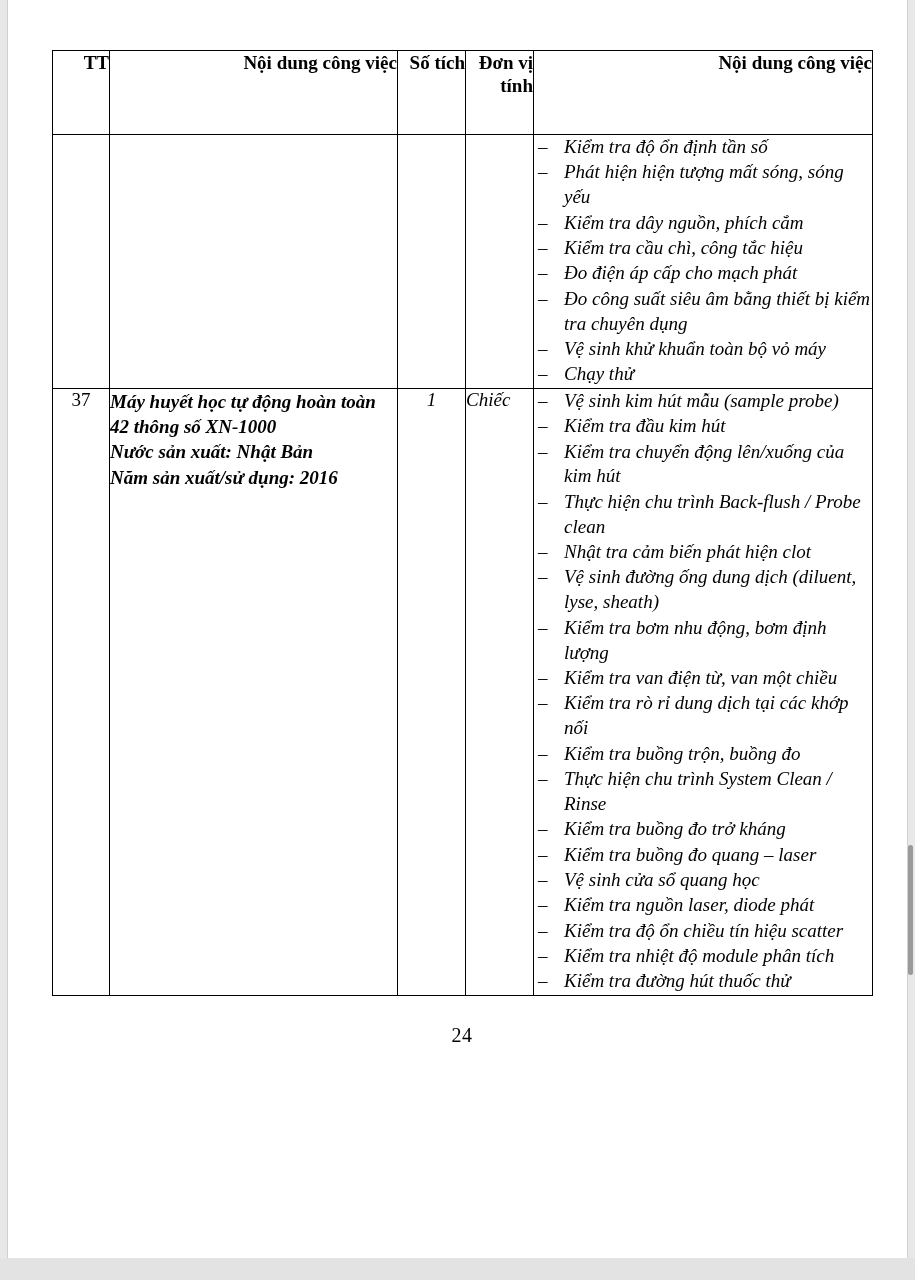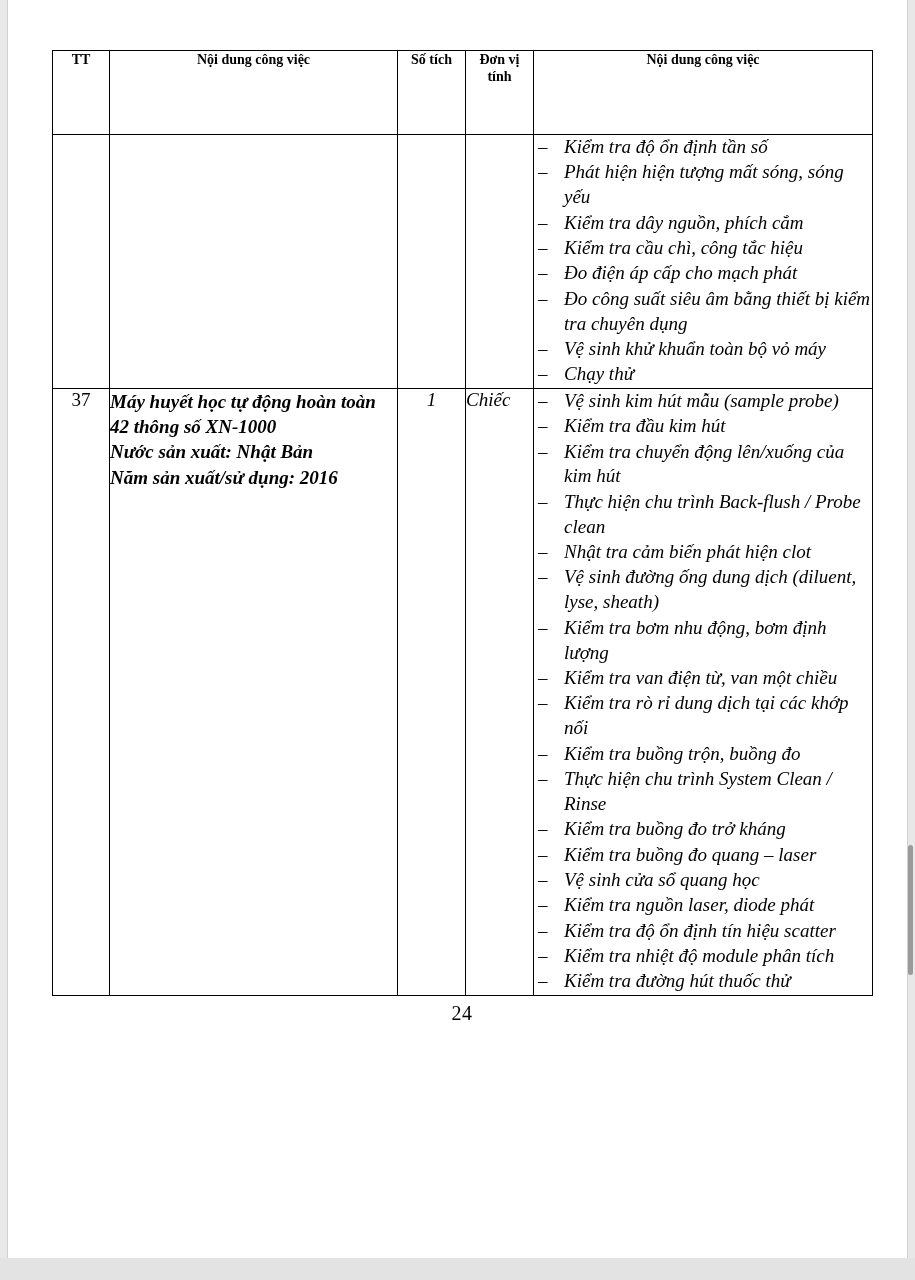--- a/index.html
+++ b/index.html
@@ -39,23 +39,23 @@
     vertical-align: top;
     padding: 0;
   }
   .col-tt { width: 57px; }
   .col-nd { width: 288px; }
   .col-sl { width: 68px; }
   .col-dv { width: 68px; }
   .col-noi { width: 339px; }
 
   thead th {
-    text-align: center;
+    text-align: right;
     font-weight: bold;
-    font-size: 14px;
+    font-size: 19px;
     line-height: 1.22;
     padding: 6px 3px 7px 3px;
     vertical-align: middle;
   }
   .th-tt { vertical-align: middle; }
   .hdr-h { height: 84px; }
   td.c-tt {
     text-align: center;
     vertical-align: middle;
     font-size: 19px;
@@ -101,21 +101,21 @@
   ul.tasks li .dash {
     position: absolute;
     left: 4px;
     top: 0;
     font-style: normal;
   }
   .page-number {
     text-align: center;
     font-size: 20px;
     font-style: normal;
-    margin-top: 6px;
+    margin-top: 28px;
     letter-spacing: 0.5px;
   }
   .scrollbar {
     position: absolute;
     right: 2px;
     top: 845px;
     width: 5px;
     height: 130px;
     background: #9a9a9a;
     border-radius: 3px;
@@ -192,21 +192,21 @@
               <li><span class="dash">–</span><span>Vệ sinh đường ống dung dịch (diluent, lyse, sheath)</span></li>
               <li><span class="dash">–</span><span>Kiểm tra bơm nhu động, bơm định lượng</span></li>
               <li><span class="dash">–</span><span>Kiểm tra van điện từ, van một chiều</span></li>
               <li><span class="dash">–</span><span>Kiểm tra rò rỉ dung dịch tại các khớp nối</span></li>
               <li><span class="dash">–</span><span>Kiểm tra buồng trộn, buồng đo</span></li>
               <li><span class="dash">–</span><span>Thực hiện chu trình System Clean / Rinse</span></li>
               <li><span class="dash">–</span><span>Kiểm tra buồng đo trở kháng</span></li>
               <li><span class="dash">–</span><span>Kiểm tra buồng đo quang – laser</span></li>
               <li><span class="dash">–</span><span>Vệ sinh cửa sổ quang học</span></li>
               <li><span class="dash">–</span><span>Kiểm tra nguồn laser, diode phát</span></li>
-              <li><span class="dash">–</span><span>Kiểm tra độ ổn định tín hiệu scatter</span></li>
+              <li><span class="dash">–</span><span>Kiểm tra độ ổn chiều tín hiệu scatter</span></li>
               <li><span class="dash">–</span><span>Kiểm tra nhiệt độ module phân tích</span></li>
               <li><span class="dash">–</span><span>Kiểm tra đường hút thuốc thử</span></li>
             </ul>
           </td>
         </tr>
       </tbody>
     </table>
 
     <div class="page-number">24</div>
   </div>

